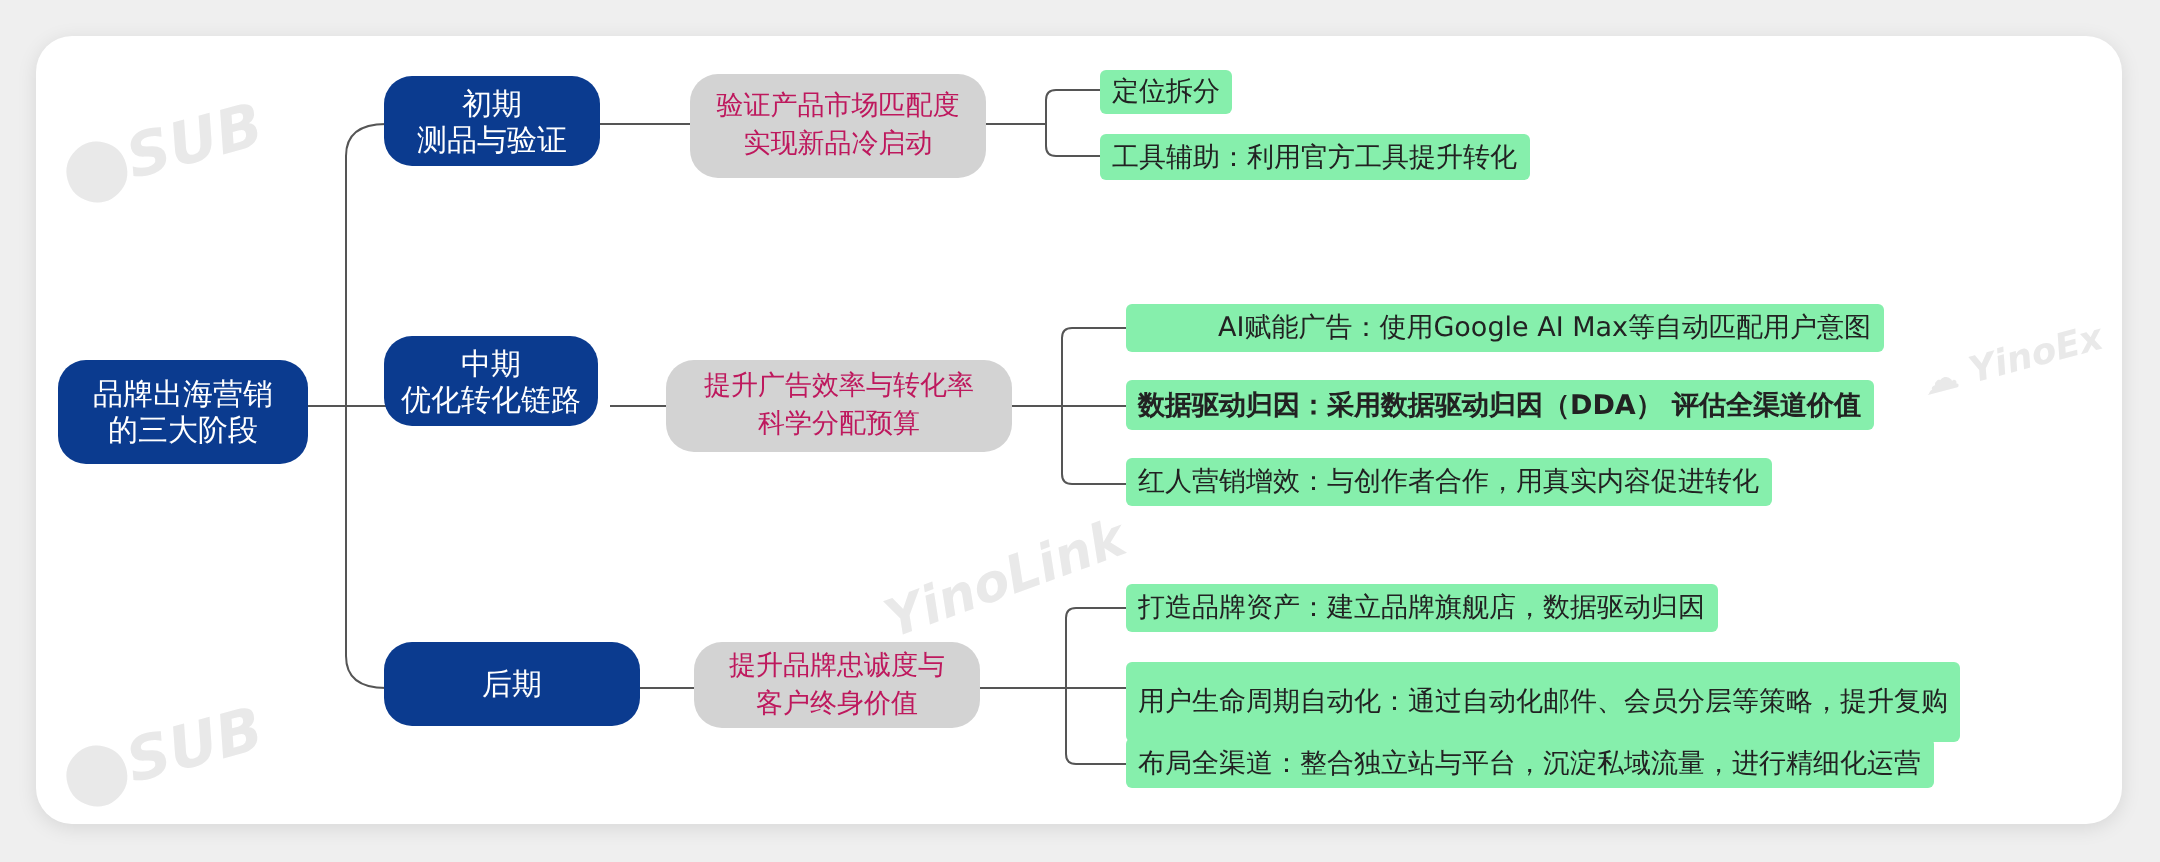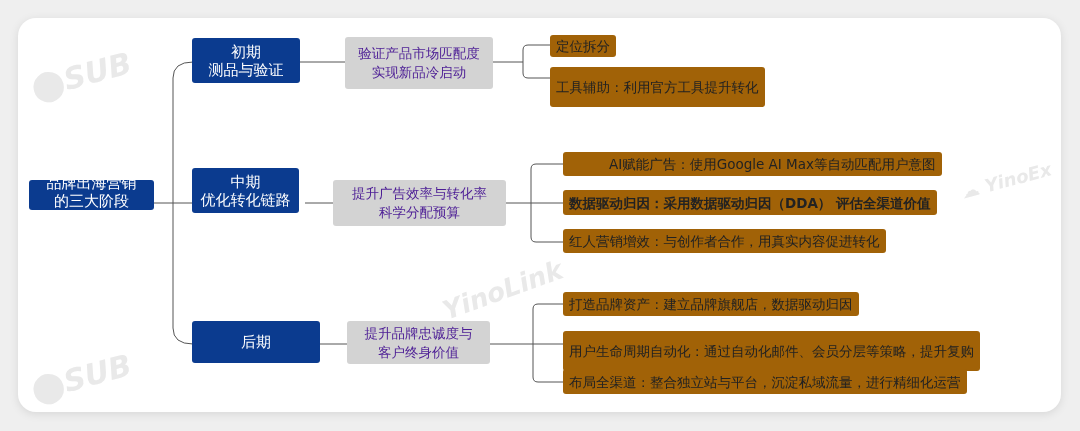--- a/index.html
+++ b/index.html
@@ -9,26 +9,26 @@
   }
   .card {
     position: absolute; left: 18px; top: 18px; width: 1043px; height: 394px;
     background: #ffffff; border-radius: 18px;
     box-shadow: 0 2px 10px rgba(0,0,0,0.10);
   }
   .lines { position: absolute; left: 0; top: 0; width: 1080px; height: 431px; }
   .node {
     position: absolute; box-sizing: border-box; text-align: center;
     display: flex; flex-direction: column; justify-content: center; align-items: center;
-    border-radius: 3px; white-space: nowrap;
+    border-radius: 14px; white-space: nowrap;
   }
   .node.blue { background: #0b3b8f; color: #ffffff; font-size: 15px; line-height: 18px; }
-  .node.gray { background: #d3d3d3; color: #4c1d95; font-size: 13.5px; line-height: 19px; }
+  .node.gray { background: #d3d3d3; color: #be185d; font-size: 13.5px; line-height: 19px; }
   .node.leaf {
-    background: #a16207; color: #222222; font-size: 13.5px; line-height: 20px;
+    background: #86efac; color: #222222; font-size: 13.5px; line-height: 20px;
     justify-content: center; padding: 0 6px; border-radius: 3px;
   }
   .wm { position: absolute; color: #e9e9e9; font-weight: bold; font-style: italic; pointer-events: none; }
 </style>
 </head>
 <body>
 
 <div class="card"></div>
 
 <div class="wm" style="left:30px;top:58px;font-size:30px;transform:rotate(-15deg);">⬤SUB</div>
@@ -51,37 +51,37 @@
     <path d="M550 45 L528 45 Q523 45 523 50 L523 73 Q523 78 528 78 L550 78"></path>
 
     <line x1="506" y1="203" x2="563" y2="203"></line>
     <path d="M563 164 L536 164 Q531 164 531 169 L531 237 Q531 242 536 242 L563 242"></path>
 
     <line x1="490" y1="344" x2="563" y2="344"></line>
     <path d="M563 304 L538 304 Q533 304 533 309 L533 377 Q533 382 538 382 L563 382"></path>
   </g>
 </svg>
 
-<div class="node blue" style="left:29px;top:180px;width:125px;height:30px;justify-content:flex-end;">
+<div class="node blue" style="left:29px;top:180px;width:125px;height:52px;">
   <span>品牌出海营销</span>
   <span>的三大阶段</span>
 </div>
 
 <div class="node blue" style="left:192px;top:38px;width:108px;height:45px;">
   <span>初期</span>
   <span>测品与验证</span>
 </div>
 <div class="node gray" style="left:345px;top:37px;width:148px;height:52px;">
   <span>验证产品市场匹配度</span>
   <span>实现新品冷启动</span>
 </div>
 <div class="node leaf" style="left:550px;top:35px;height:22px;">
   <span>定位拆分</span>
 </div>
-<div class="node leaf" style="left:550px;top:67px;height:40px;">
+<div class="node leaf" style="left:550px;top:67px;height:23px;">
   <span>工具辅助：利用官方工具提升转化</span>
 </div>
 
 <div class="node blue" style="left:192px;top:168px;width:107px;height:45px;">
   <span>中期</span>
   <span>优化转化链路</span>
 </div>
 <div class="node gray" style="left:333px;top:180px;width:173px;height:46px;">
   <span>提升广告效率与转化率</span>
   <span>科学分配预算</span>

